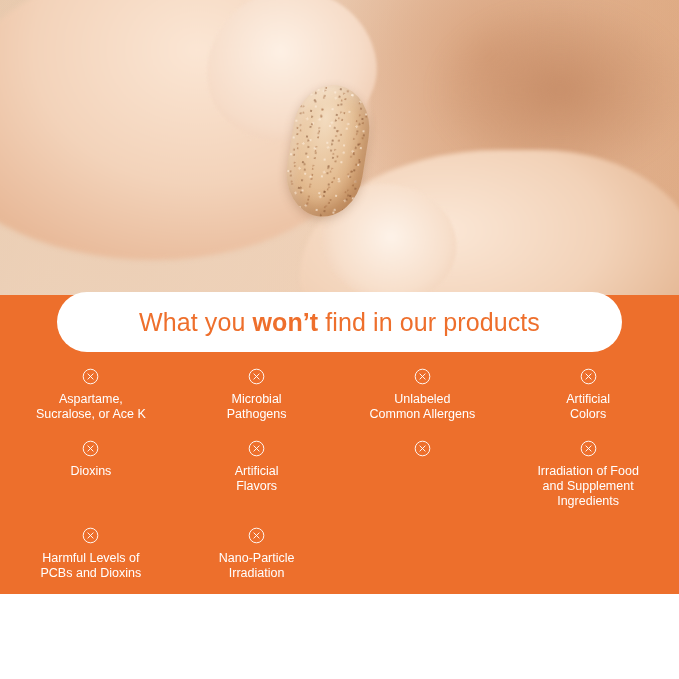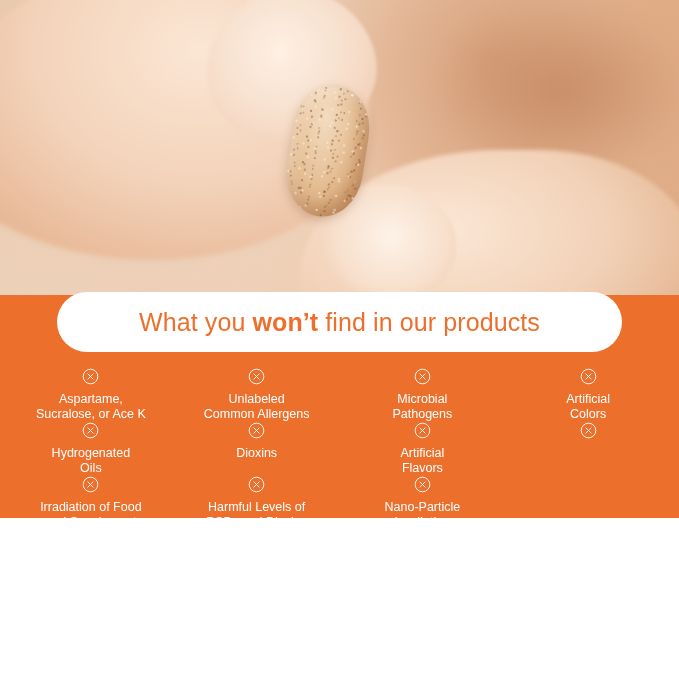--- a/index.html
+++ b/index.html
@@ -6,21 +6,21 @@
     margin: 0;
     padding: 0;
     background: #ffffff;
   }
   body {
     font-family: "Liberation Sans", sans-serif;
   }
   .page {
     position: relative;
     width: 679px;
-    height: 518px;
+    height: 594px;
     overflow: hidden;
     background: #ffffff;
   }
 
   
   .photo {
     position: absolute;
     left: 0;
     top: 0;
     width: 679px;
@@ -164,20 +164,21 @@
   }
 
   
   .grid {
     position: absolute;
     left: 8px;
     top: 368px;
     width: 663px;
     display: grid;
     grid-template-columns: repeat(4, 1fr);
+    row-gap: 18px;
   }
   .cell {
     display: flex;
     flex-direction: column;
     align-items: center;
     padding: 0 6px;
   }
   .x-icon {
     width: 17px;
     height: 17px;
@@ -239,53 +240,44 @@
       <div class="cell-label">Aspartame,
 Sucralose, or Ace K</div>
     </div>
 
     <div class="cell">
       <svg class="x-icon" viewBox="0 0 20 20">
         <circle cx="10" cy="10" r="8.6" fill="none" stroke="#ffffff" stroke-width="1.1"></circle>
         <line x1="6.6" y1="6.6" x2="13.4" y2="13.4" stroke="#ffffff" stroke-width="1.1"></line>
         <line x1="13.4" y1="6.6" x2="6.6" y2="13.4" stroke="#ffffff" stroke-width="1.1"></line>
       </svg>
+      <div class="cell-label">Microbial
+Pathogens</div>
+    </div>
+
+    <div class="cell">
+      <svg class="x-icon" viewBox="0 0 20 20">
+        <circle cx="10" cy="10" r="8.6" fill="none" stroke="#ffffff" stroke-width="1.1"></circle>
+        <line x1="6.6" y1="6.6" x2="13.4" y2="13.4" stroke="#ffffff" stroke-width="1.1"></line>
+        <line x1="13.4" y1="6.6" x2="6.6" y2="13.4" stroke="#ffffff" stroke-width="1.1"></line>
+      </svg>
       <div class="cell-label">Unlabeled
 Common Allergens</div>
     </div>
 
     <div class="cell">
       <svg class="x-icon" viewBox="0 0 20 20">
         <circle cx="10" cy="10" r="8.6" fill="none" stroke="#ffffff" stroke-width="1.1"></circle>
         <line x1="6.6" y1="6.6" x2="13.4" y2="13.4" stroke="#ffffff" stroke-width="1.1"></line>
         <line x1="13.4" y1="6.6" x2="6.6" y2="13.4" stroke="#ffffff" stroke-width="1.1"></line>
       </svg>
-      <div class="cell-label">Microbial
-Pathogens</div>
-    </div>
-
-    <div class="cell">
-      <svg class="x-icon" viewBox="0 0 20 20">
-        <circle cx="10" cy="10" r="8.6" fill="none" stroke="#ffffff" stroke-width="1.1"></circle>
-        <line x1="6.6" y1="6.6" x2="13.4" y2="13.4" stroke="#ffffff" stroke-width="1.1"></line>
-        <line x1="13.4" y1="6.6" x2="6.6" y2="13.4" stroke="#ffffff" stroke-width="1.1"></line>
-      </svg>
       <div class="cell-label">Artificial
 Colors</div>
     </div>
 
-    <div class="cell">
-      <svg class="x-icon" viewBox="0 0 20 20">
-        <circle cx="10" cy="10" r="8.6" fill="none" stroke="#ffffff" stroke-width="1.1"></circle>
-        <line x1="6.6" y1="6.6" x2="13.4" y2="13.4" stroke="#ffffff" stroke-width="1.1"></line>
-        <line x1="13.4" y1="6.6" x2="6.6" y2="13.4" stroke="#ffffff" stroke-width="1.1"></line>
-      </svg>
-      <div class="cell-label">Hydrogenated
-Oils</div>
-    </div>
 
     <div class="cell">
       <svg class="x-icon" viewBox="0 0 20 20">
         <circle cx="10" cy="10" r="8.6" fill="none" stroke="#ffffff" stroke-width="1.1"></circle>
         <line x1="6.6" y1="6.6" x2="13.4" y2="13.4" stroke="#ffffff" stroke-width="1.1"></line>
         <line x1="13.4" y1="6.6" x2="6.6" y2="13.4" stroke="#ffffff" stroke-width="1.1"></line>
       </svg>
       <div class="cell-label">Dioxins</div>
     </div>
 

